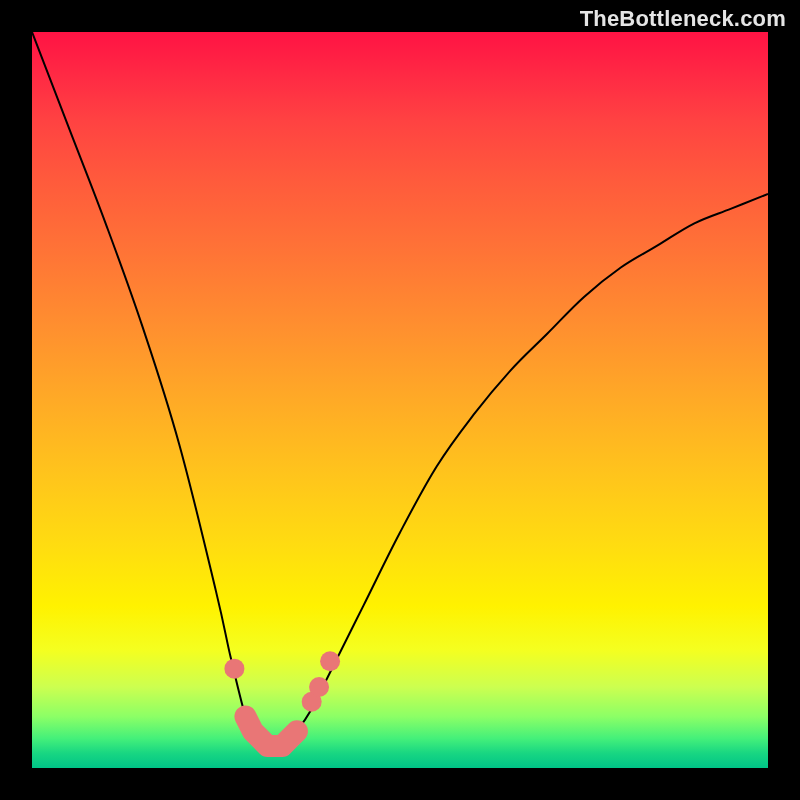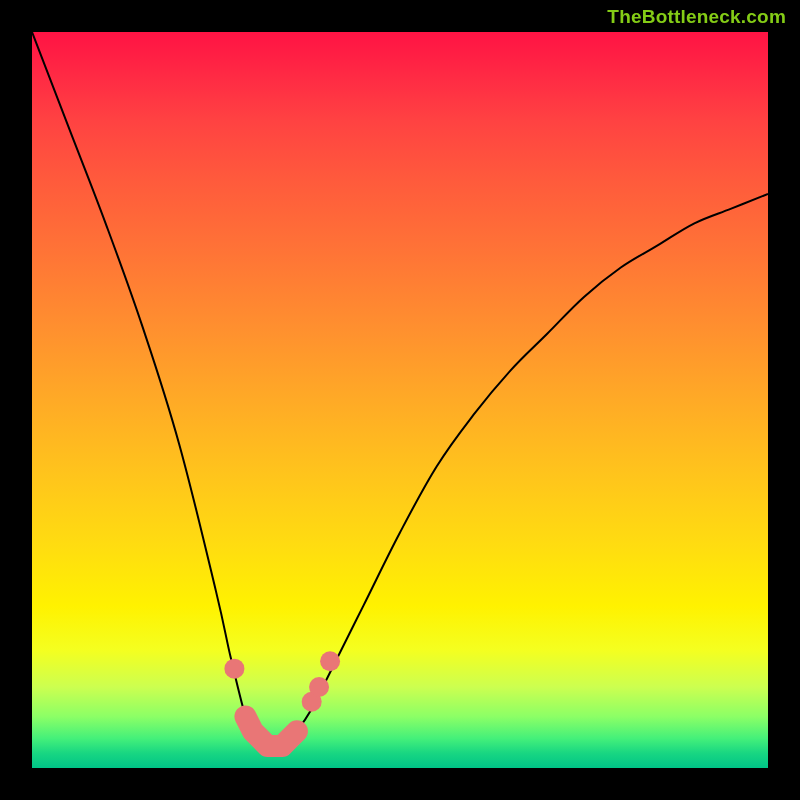--- a/index.html
+++ b/index.html
@@ -43,23 +43,23 @@
       #8cff66 93%,
       #44f07a 96%,
       #18d682 98%,
       #00c487 100%
     );
   }
   .watermark {
     position: absolute;
     top: 6px;
     right: 14px;
-    font-size: 19px;
+    font-size: 22px;
     font-weight: 600;
-    color: #84cc16;
+    color: #e5e5e5;
     letter-spacing: 0.2px;
   }
   svg.curve {
     position: absolute;
     left: 0;
     top: 0;
     width: 736px;
     height: 736px;
   }
   path.line {

